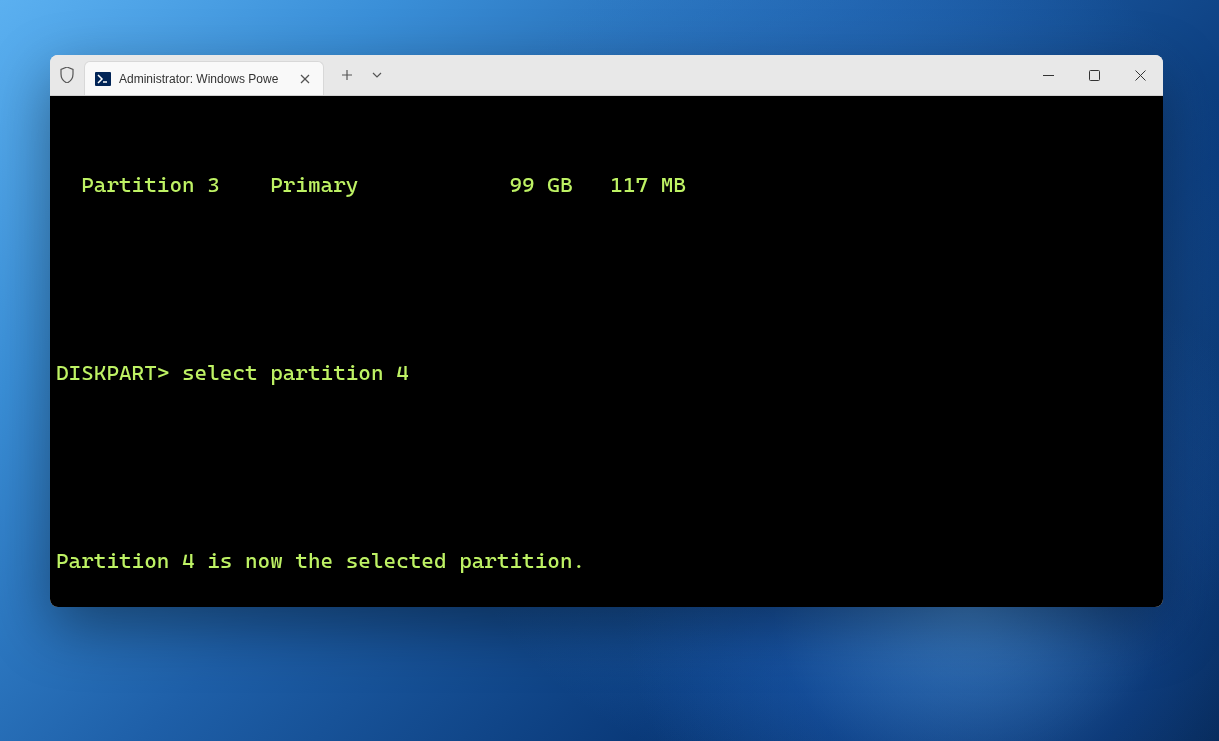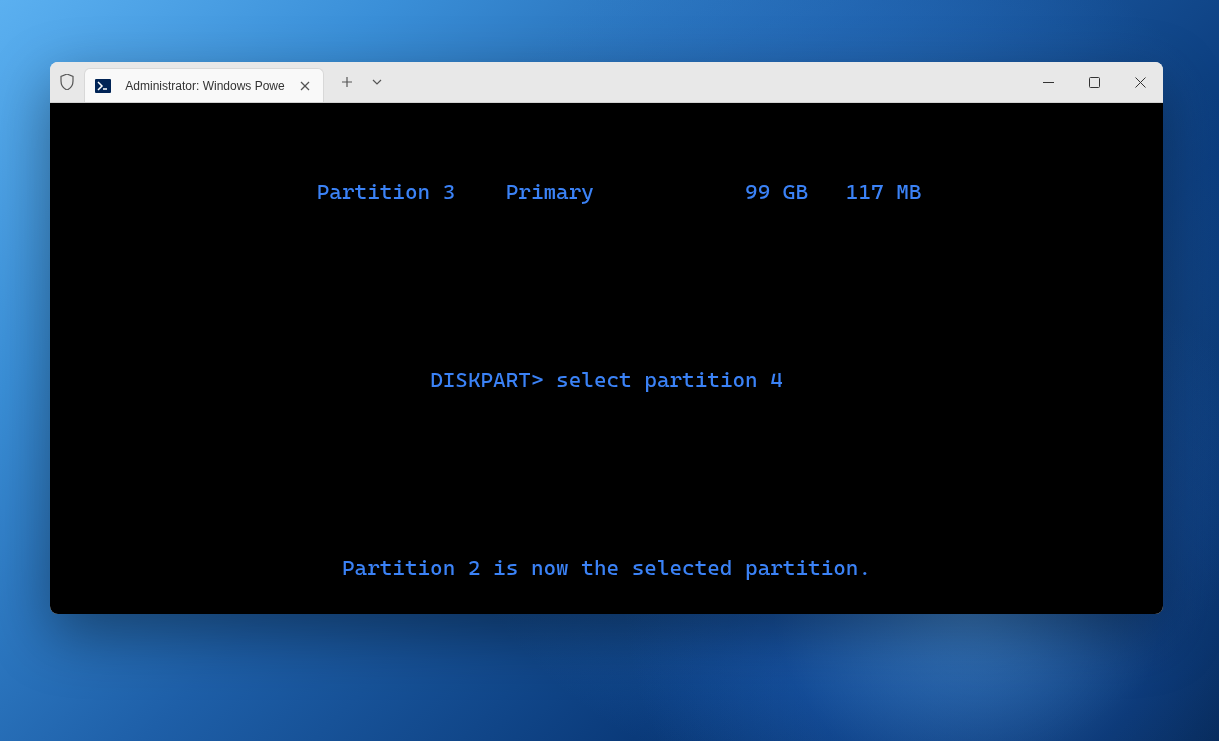--- a/index.html
+++ b/index.html
@@ -36,30 +36,29 @@
       bottom: -200px;
       right: -100px;
       width: 700px;
       height: 700px;
       background: radial-gradient(ellipse at center, rgba(100, 180, 255, 0.5) 0%, rgba(30, 100, 200, 0.3) 40%, transparent 70%);
       border-radius: 50%;
     }
     
     .window {
       position: absolute;
-      top: 62px;
+      top: 55px;
       left: 50px;
       width: 1113px;
       height: 552px;
       background: #f0f0f0;
       border-radius: 8px;
       overflow: hidden;
       box-shadow: 0 20px 60px rgba(0, 0, 0, 0.4);
       z-index: 10;
-      text-align: center;
     }
     
     .titlebar {
       height: 41px;
       background: #e8e8e8;
       display: flex;
       align-items: center;
       border-bottom: 1px solid #d0d0d0;
     }
     
@@ -160,21 +159,21 @@
       cursor: pointer;
       color: #333;
     }
     
     .terminal {
       height: calc(100% - 41px);
       background: #000000;
       padding: 8px 6px;
       font-family: 'Cascadia Mono', 'Consolas', monospace;
       font-size: 21.5px;
-      color: #3b82f6;
+      color: #bef264;
       line-height: 1.5;
       overflow: hidden;
       white-space: pre;
     }
     
     .terminal-line {
       white-space: pre;
       min-height: 27px;
     }
   </style>
@@ -237,21 +236,21 @@
         </svg>
       </div>
     </div>
   </div>
 
   <div class="terminal">
     <div class="terminal-line">  Partition 3    Primary            99 GB   117 MB</div>
     <div class="terminal-line"></div>
     <div class="terminal-line"><span>DISKPART&gt; </span><span>select partition 4</span></div>
     <div class="terminal-line"></div>
-    <div class="terminal-line">Partition 2 is now the selected partition.</div>
+    <div class="terminal-line">Partition 4 is now the selected partition.</div>
     <div class="terminal-line"></div>
     
     
     
     
     
     
     
     
     

